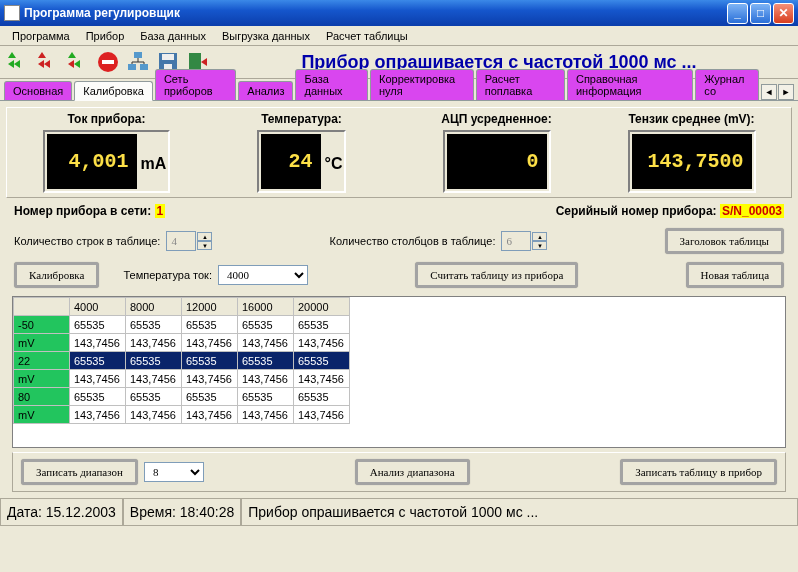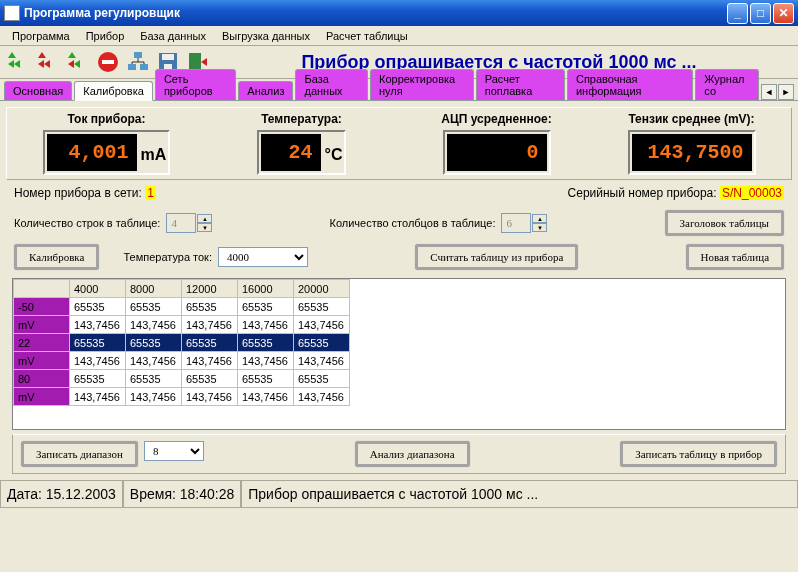--- a/index.html
+++ b/index.html
@@ -138,39 +138,39 @@
 .lcd-wrap {
   border: 2px solid #808080;
   border-bottom-color: #fff;
   border-right-color: #fff;
   padding: 2px;
   display: inline-block;
   background: #ece9d8;
 }
 .lcd {
   background: #000;
-  color: #f97316;
+  color: #fde047;
   font-family: 'Courier New', monospace;
   font-size: 20px;
   font-weight: bold;
-  padding: 7px 8px;
+  padding: 16px 8px;
   display: inline-block;
   text-align: right;
 }
 .lcd-unit {
   font-size: 16px;
   font-weight: bold;
   margin-left: 4px;
   display: inline-block;
   vertical-align: middle;
 }
 .info-row {
   display: flex;
   padding: 6px 8px;
-  font-weight: normal;
+  font-weight: bold;
   font-size: 12px;
 }
 .info-row .left { flex: 1; }
 .hl-yellow { background: #ffff00; padding: 0 2px; }
 .hl-red { color: #cc0000; }
 .ctrl-row {
   display: flex;
   align-items: center;
   gap: 6px;
   padding: 4px 8px;
@@ -226,28 +226,29 @@
   padding: 2px 4px;
   text-align: left;
   min-width: 56px;
   height: 18px;
 }
 table.grid th {
   background: #ece9d8;
   font-weight: normal;
 }
 table.grid td.rowhead {
-  background: #a21caf;
+  background: #22c55e;
 }
 tr.selected td:not(.rowhead) {
   background: #0a246a;
   color: #fff;
 }
 .bottom-bar {
   display: flex;
+  align-items: center;
   gap: 6px;
   padding: 6px 8px;
   border: 1px solid #aca899;
   border-top-color: #fff;
   margin: 4px 6px 0 6px;
 }
 .statusbar {
   display: flex;
   border-top: 1px solid #aca899;
   background: #ece9d8;

